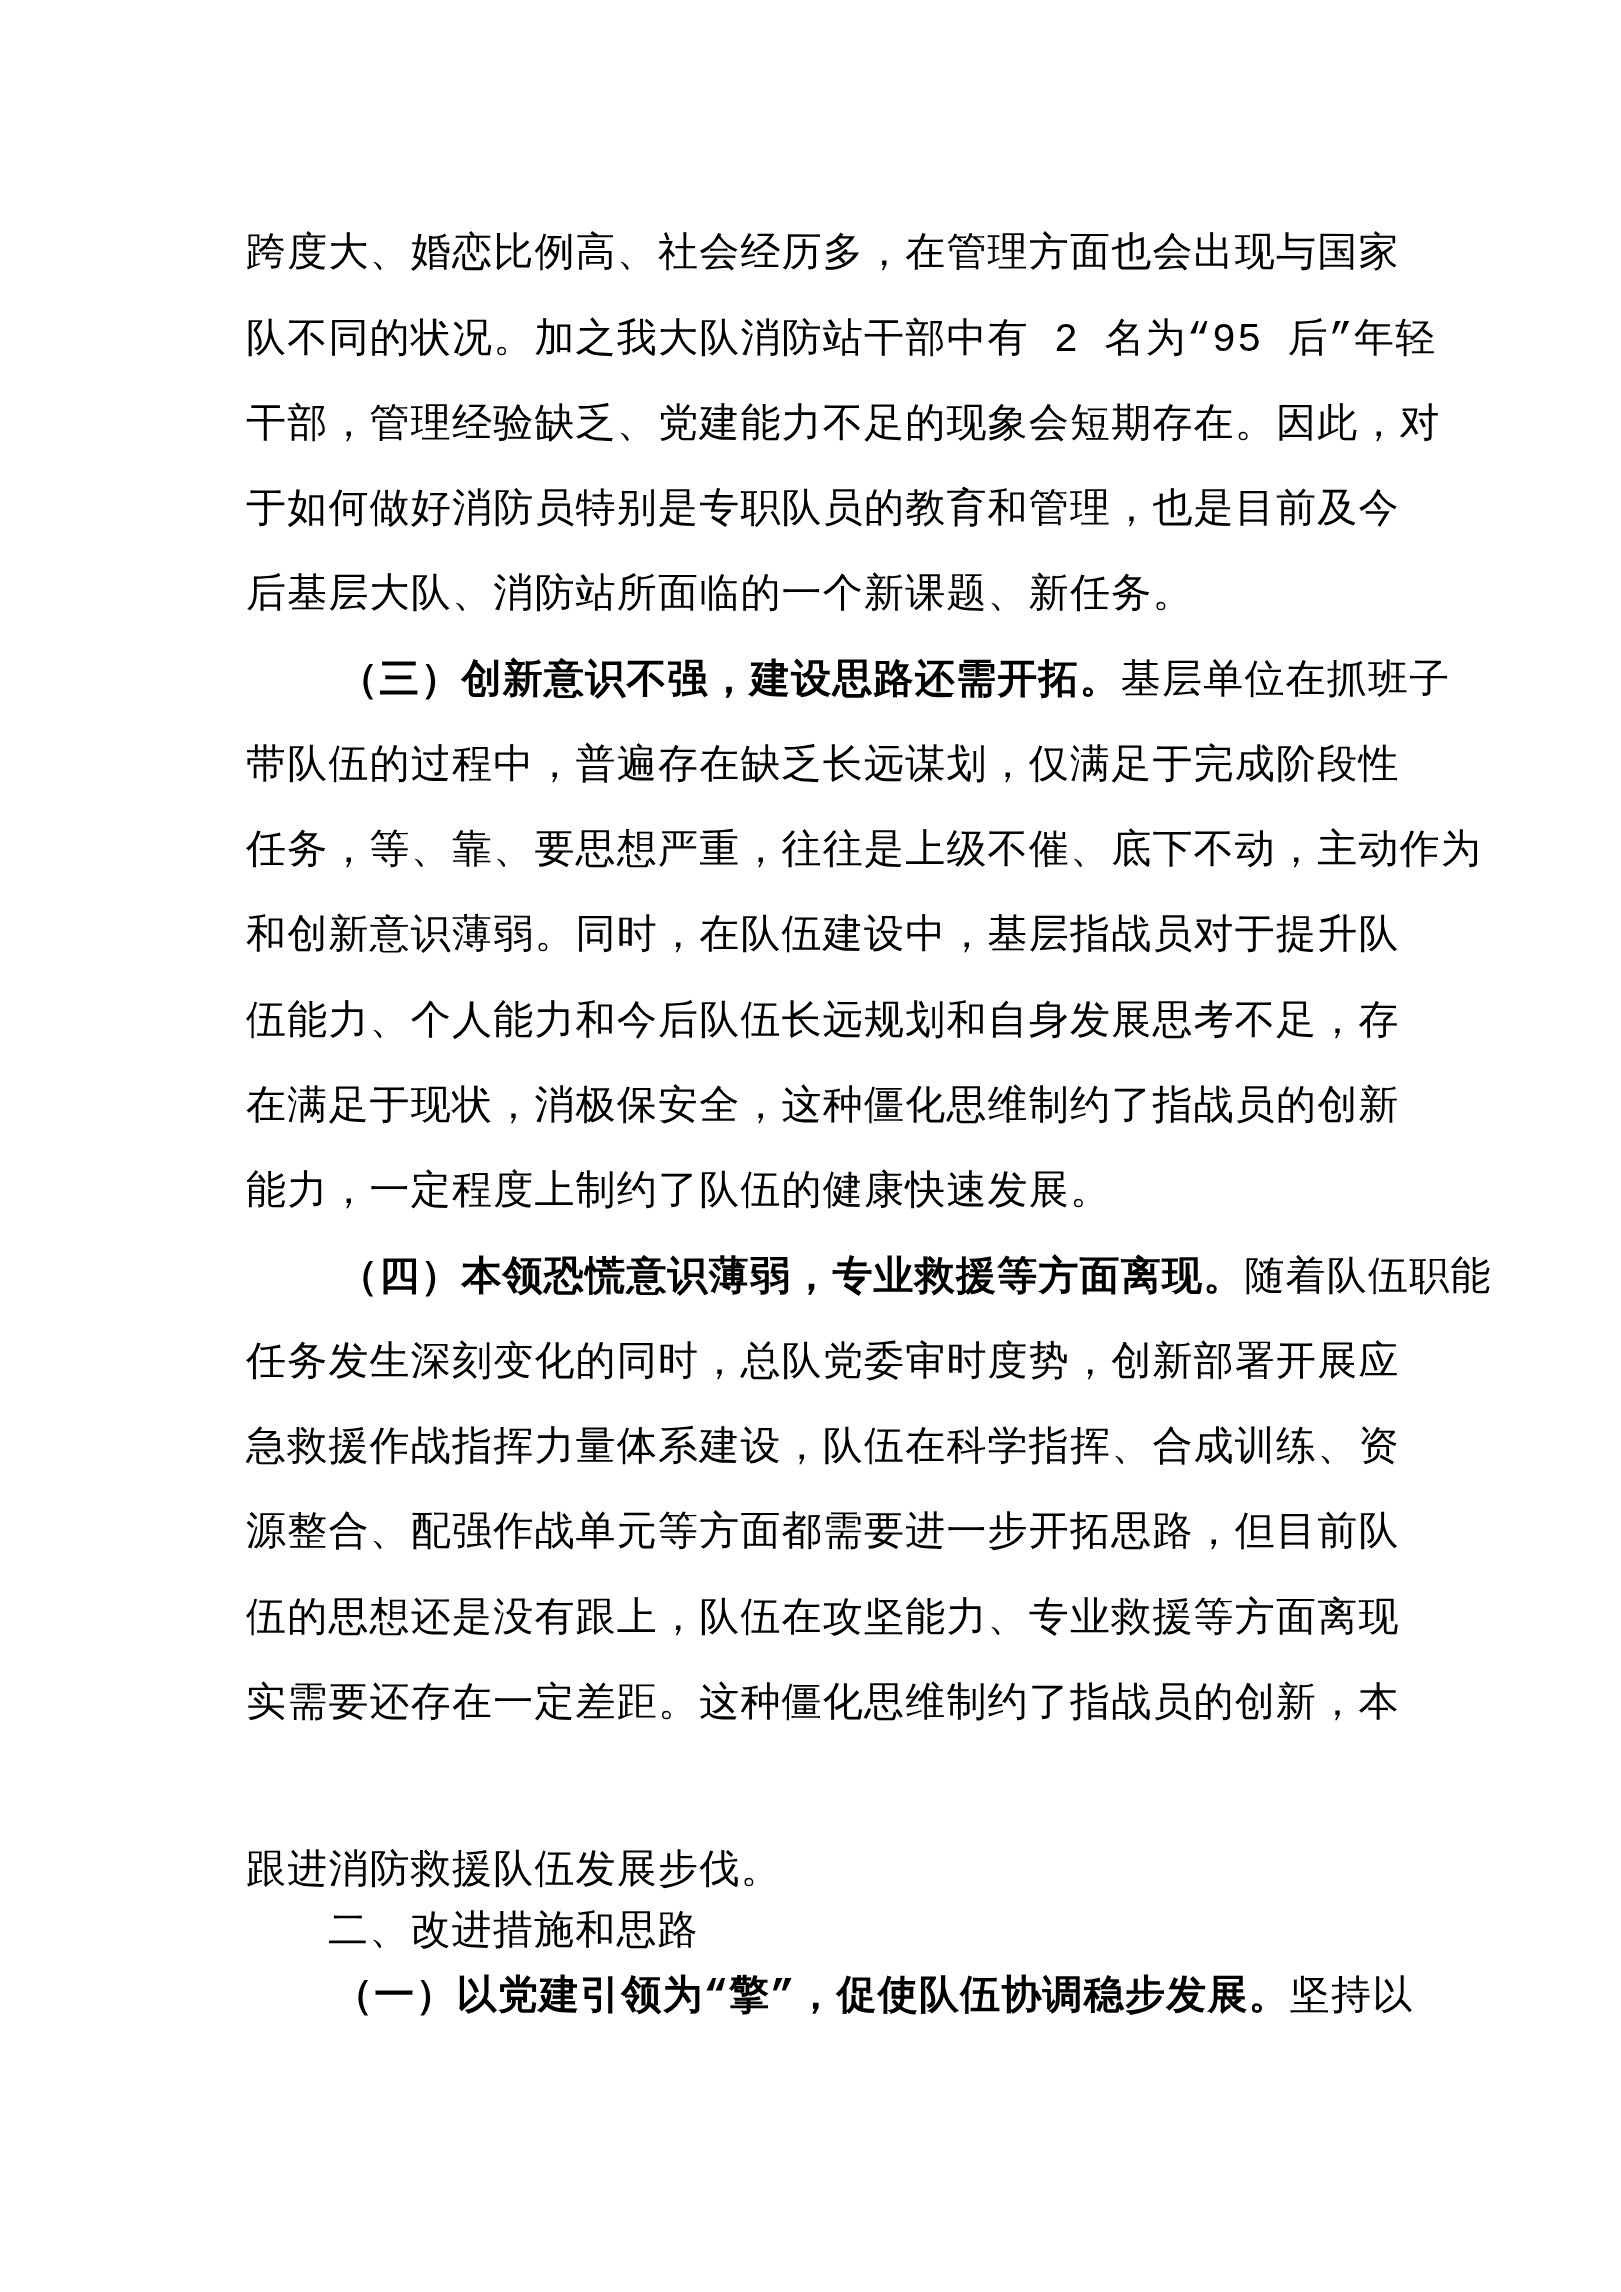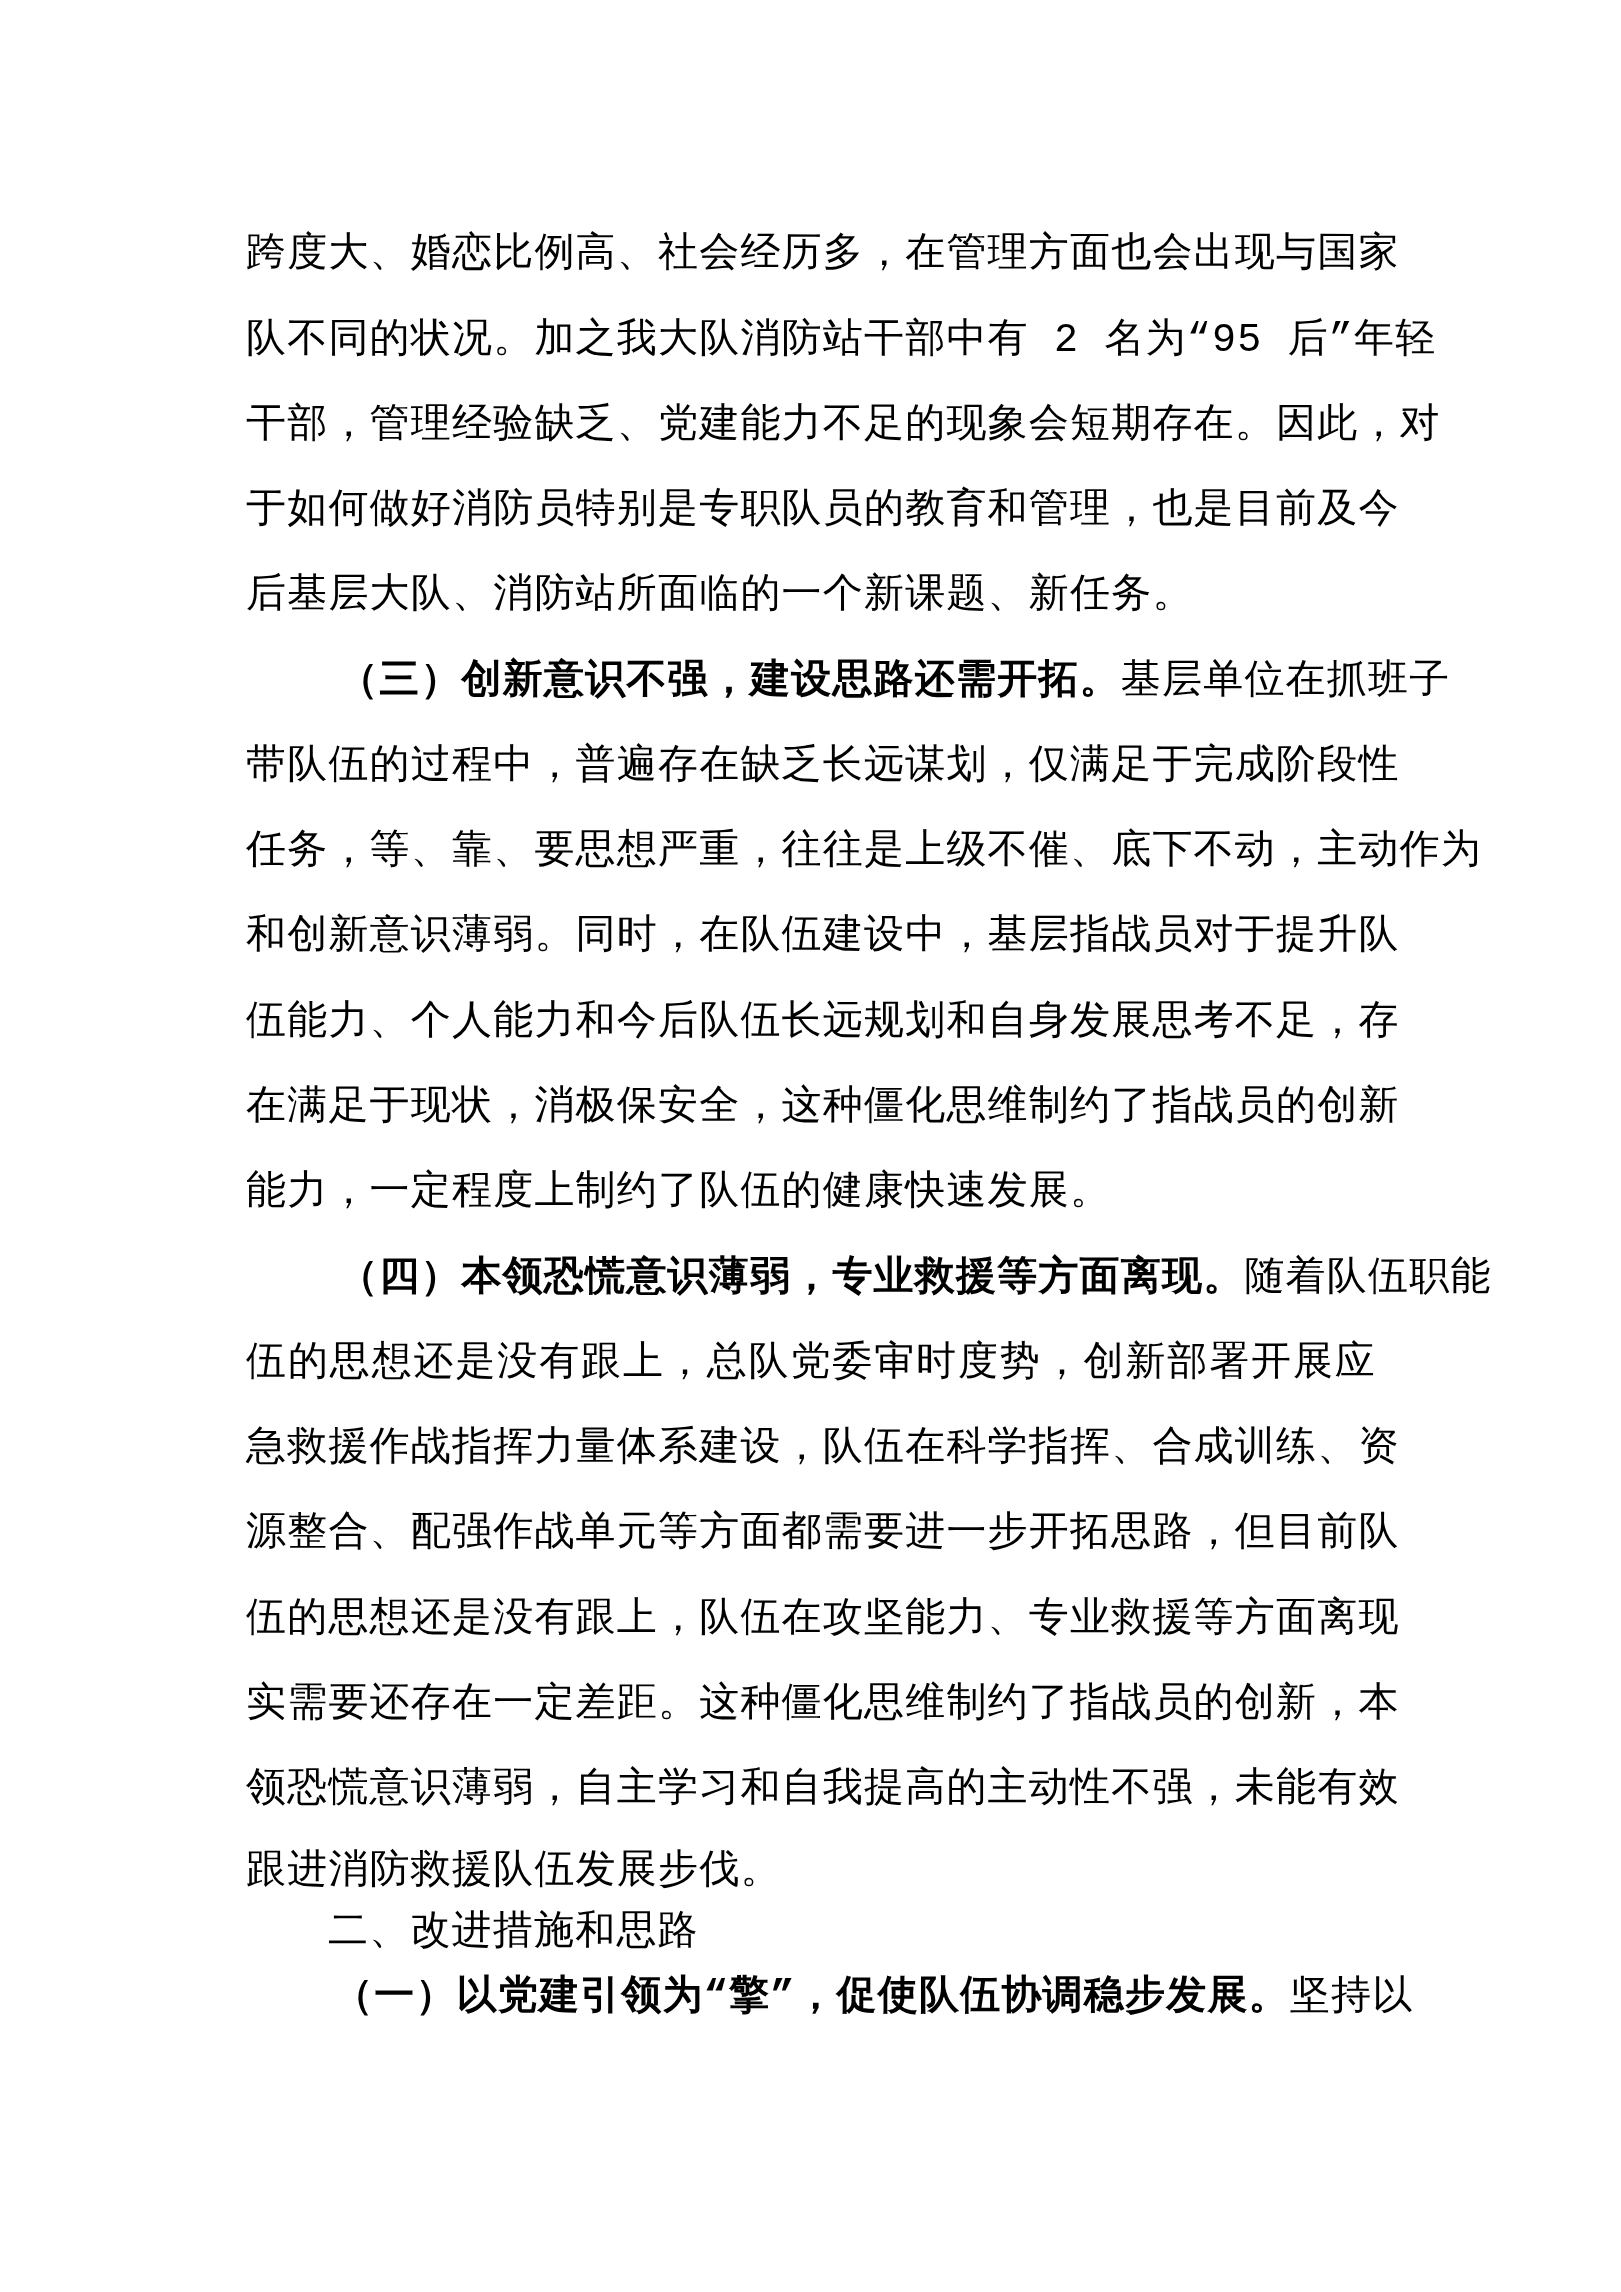--- a/index.html
+++ b/index.html
@@ -29,26 +29,25 @@
   <div class="line" style="top:743px">带队伍的过程中，普遍存在缺乏长远谋划，仅满足于完成阶段性</div>
   <div class="line" style="top:913px">和创新意识薄弱。同时，在队伍建设中，基层指战员对于提升队</div>
   <div class="line" style="top:828px">任务，等、靠、要思想严重，往往是上级不催、底下不动，主动作为</div>
   <div class="line" style="top:999px">伍能力、个人能力和今后队伍长远规划和自身发展思考不足，存</div>
   <div class="line" style="top:1084px">在满足于现状，消极保安全，这种僵化思维制约了指战员的创新</div>
   <div class="line last" style="top:1169px">能力，一定程度上制约了队伍的健康快速发展。</div>
 
   <div class="line indent" style="top:1255px">
     <span class="b">（四）本领恐慌意识薄弱，专业救援等方面离现。</span><span>随着队伍职能</span>
   </div>
-  <div class="line" style="top:1340px">伍的思想还是没有跟上，总队党委审时度势，创新部署开展应</div>
+  <div class="line" style="top:1340px">任务发生深刻变化的同时，总队党委审时度势，创新部署开展应</div>
   <div class="line" style="top:1425px">急救援作战指挥力量体系建设，队伍在科学指挥、合成训练、资</div>
   <div class="line" style="top:1510px">源整合、配强作战单元等方面都需要进一步开拓思路，但目前队</div>
   <div class="line" style="top:1596px">伍的思想还是没有跟上，队伍在攻坚能力、专业救援等方面离现</div>
   <div class="line" style="top:1681px">实需要还存在一定差距。这种僵化思维制约了指战员的创新，本</div>
-  <div class="line" style="top:1766px">领恐慌意识薄弱，自主学习和自我提高的主动性不强，未能有效</div>
   <div class="line last" style="top:1848px">跟进消防救援队伍发展步伐。</div>
 
   <div class="line last" style="top:1909px; left:328px; width:686px;">二、改进措施和思路</div>
 
   <div class="line indent" style="top:1974px; left:333px; width:1043px;">
     <span class="b">（一）以党建引领为“擎”，促使队伍协调稳步发展。</span><span>坚持以</span>
   </div>
 
 </div>
 

